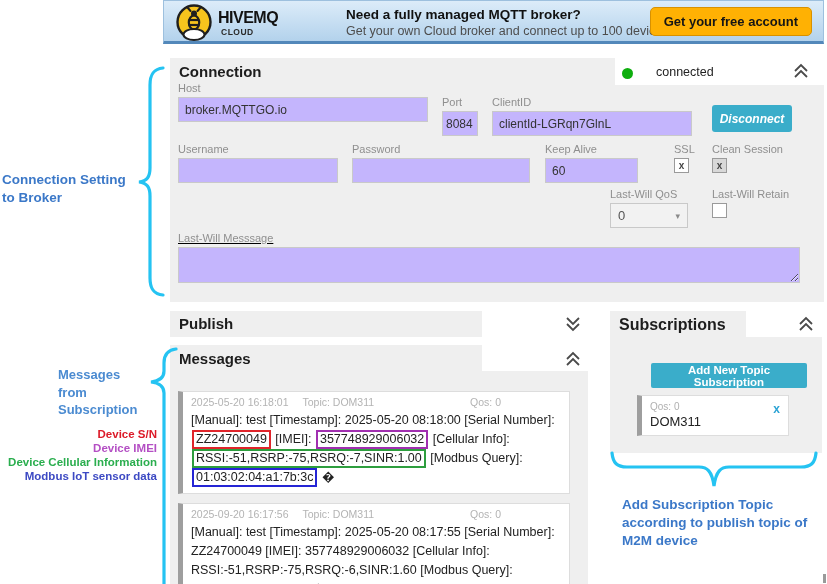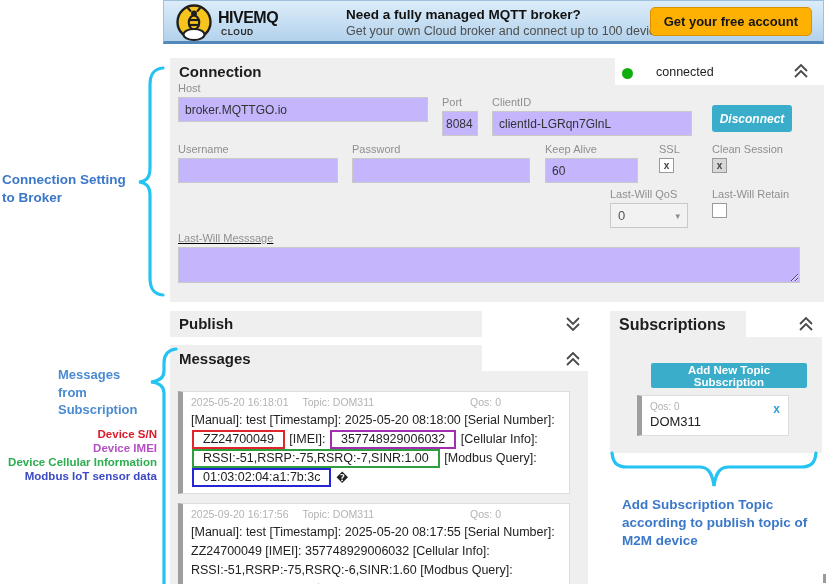--- a/index.html
+++ b/index.html
@@ -76,21 +76,21 @@
   .messages-panel{left:170px;top:345px;width:418px;height:239px;}
   .messages-panel .panel-notch{width:106px;height:26px;}
   .messages-chev{left:394px;top:6px;}
   .message-list{position:absolute;left:8px;top:46px;width:392px;}
   .msg-card{box-sizing:border-box;background:#fff;border:1px solid #ddd;border-left:5px solid #9e9e9e;
             padding:4px 8px 6px 8px;margin-bottom:9px;}
   .msg-head{font-size:10.5px;color:#b3b3b3;white-space:nowrap;}
   .msg-head .msg-topic{margin-left:14px;}
   .msg-head .msg-qos{margin-left:96px;}
   .msg-body{margin-top:3px;font-size:12.5px;color:#222;line-height:19px;}
-  .hlbox{display:inline-block;border:2px solid;padding:0 9px;margin:0 1px;line-height:15px;}
+  .hlbox{display:inline-block;border:2px solid;padding:0 2px;margin:0 1px;line-height:15px;}
   .hl-red{border-color:var(--box-red);}
   .hl-purple{border-color:var(--box-purple);}
   .hl-green{border-color:var(--box-green);text-align:center;}
   .hl-blue{border-color:var(--box-blue);}
 
   
   .subs-panel{left:610px;top:311px;width:212px;height:142px;}
   .subs-panel .panel-notch{width:76px;height:26px;}
   .subs-panel .panel-title{font-size:16px;}
   .subs-chev{left:187px;top:5px;}
@@ -174,21 +174,21 @@
       <input class="txt-input" type="text" value="" style="">
     </div>
     <div class="fld" style="left:182px;top:85px;width:178px;">
       <div class="fld-label">Password</div>
       <input class="txt-input" type="text" value="" style="">
     </div>
     <div class="fld" style="left:375px;top:85px;width:93px;">
       <div class="fld-label">Keep Alive</div>
       <input class="txt-input" type="text" value="60" style="">
     </div>
-    <div class="fld" style="left:489px;top:85px;">
+    <div class="fld" style="left:504px;top:85px;">
       <div class="fld-label">SSL</div>
       <div class="checkbox">x</div>
     </div>
     <div class="fld" style="left:542px;top:85px;">
       <div class="fld-label">Clean Session</div>
       <div class="checkbox disabled">x</div>
     </div>
 
     <div class="fld" style="left:440px;top:130px;width:78px;">
       <div class="fld-label">Last-Will QoS</div>

